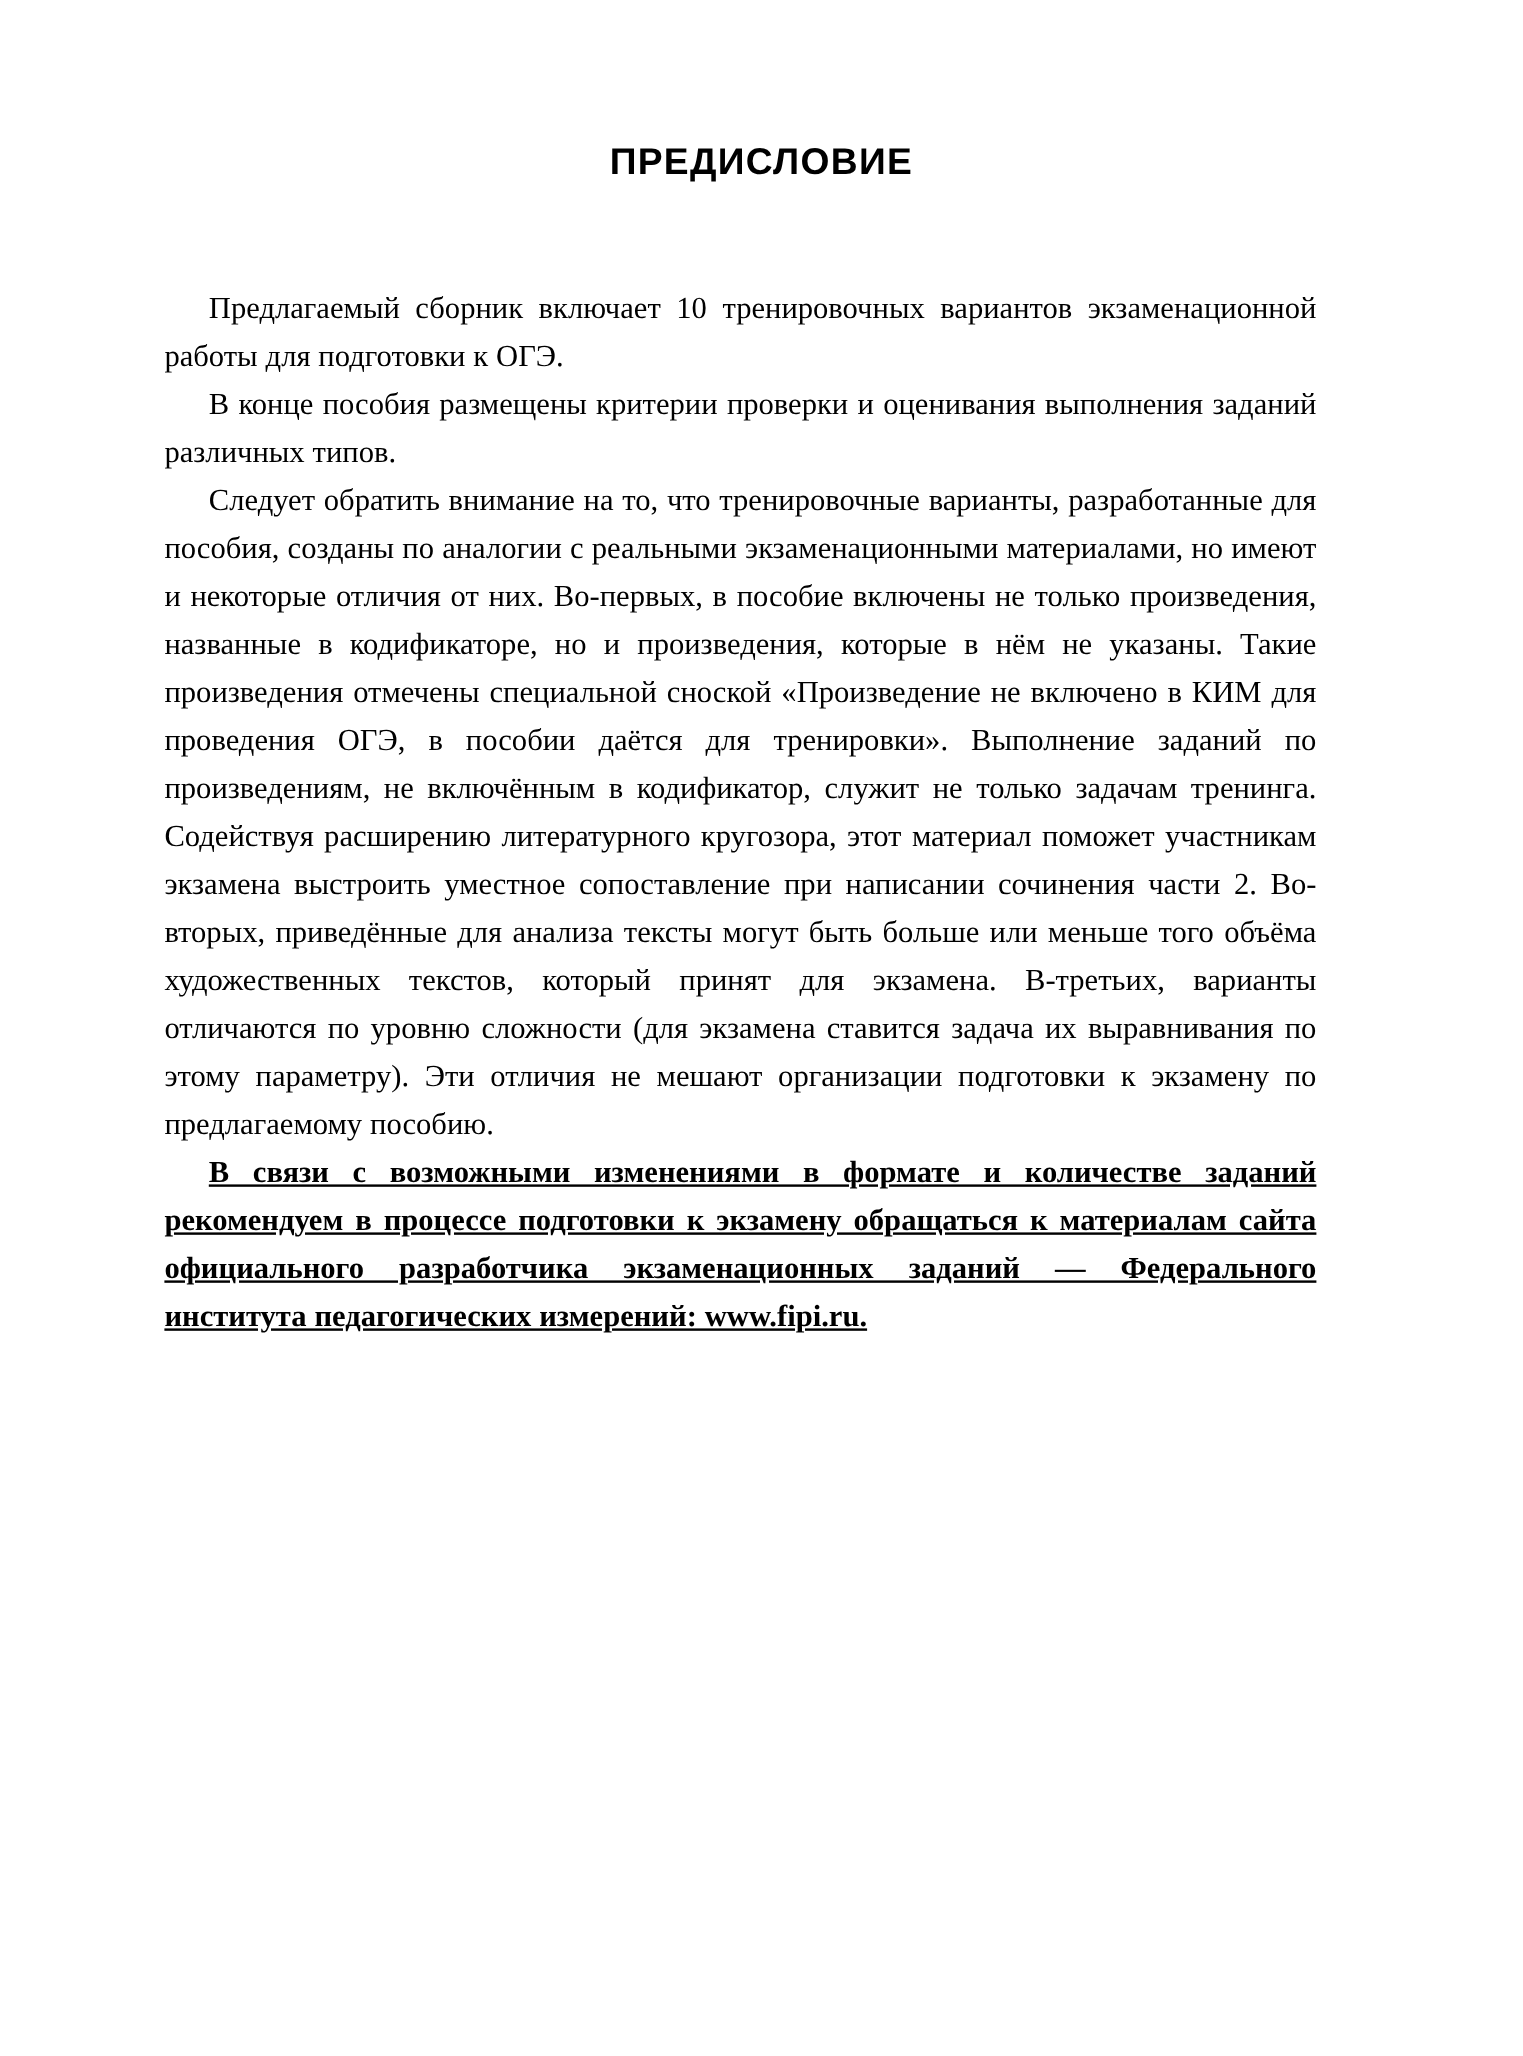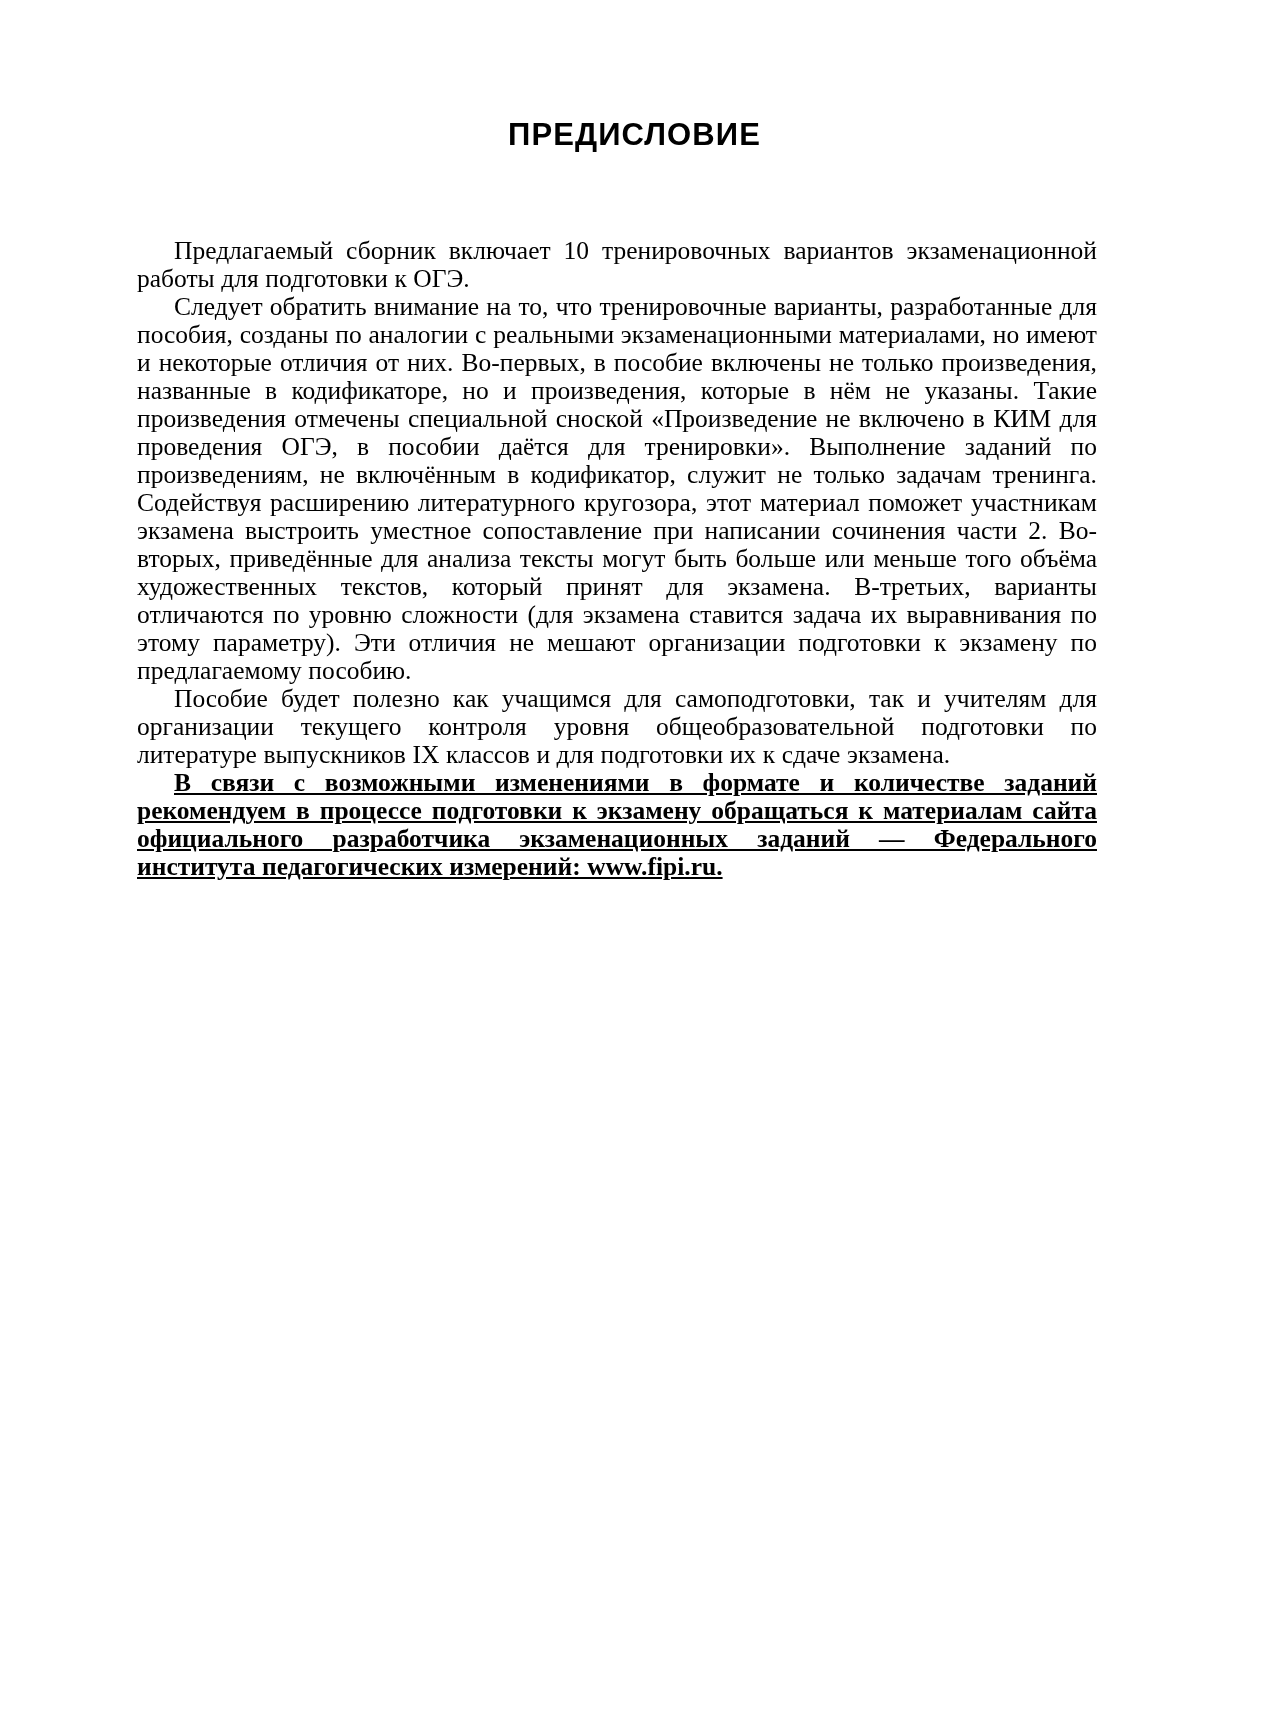--- a/index.html
+++ b/index.html
@@ -44,21 +44,21 @@
     top: 237px;
     width: 960px;
   }
 
   p.para {
     margin: 0;
     padding: 0;
     text-align: justify;
     text-justify: inter-word;
     font-size: 25.5px;
-    line-height: 28px;
+    line-height: 40px;
     text-indent: 37px;
     hyphens: manual;
     -webkit-hyphens: manual;
     word-spacing: 0.2px;
   }
 
   p.para.bold {
     font-weight: bold;
     text-indent: 37px;
     text-decoration: underline;
@@ -77,21 +77,21 @@
 
 <div class="page">
 
   <h1 class="page-title">ПРЕДИСЛОВИЕ</h1>
 
   <div class="body-block">
 
     <p class="para nojust">Предлагаемый сборник включает 10 тренировочных вариантов экзаменационной работы для подготовки к ОГЭ.</p>
 
 
+    <p class="para nojust">В конце пособия размещены критерии проверки и оценивания выполнения заданий различных типов.</p>
 
     <p class="para nojust">Следует обратить внимание на то, что тренировочные варианты, разработанные для пособия, созданы по аналогии с реальными экзаменационными материалами, но имеют и некоторые отличия от них. Во-первых, в пособие включены не только произведения, названные в кодификаторе, но и произведения, которые в нём не указаны. Такие произведения отмечены специальной сноской «Произведение не включено в КИМ для проведения ОГЭ, в пособии даётся для тренировки». Выполнение заданий по произведениям, не включённым в кодификатор, служит не только задачам тренинга. Содействуя расширению литературного кругозора, этот материал поможет участникам экзамена выстроить уместное сопоставление при написании сочинения части 2. Во-вторых, приведённые для анализа тексты могут быть больше или меньше того объёма художественных текстов, который принят для экзамена. В-третьих, варианты отличаются по уровню сложности (для экзамена ставится задача их выравнивания по этому параметру). Эти отличия не мешают организации подготовки к экзамену по предлагаемому пособию.</p>
 
-    <p class="para nojust">Пособие будет полезно как учащимся для самоподготовки, так и учителям для организации текущего контроля уровня общеобразовательной подготовки по литературе выпускников IX классов и для подготовки их к сдаче экзамена.</p>
 
     <p class="para bold nojust">В связи с возможными изменениями в формате и количестве заданий рекомендуем в процессе подготовки к экзамену обращаться к материалам сайта официального разработчика экзаменационных заданий — Федерального института педагогических измерений: www.fipi.ru.</p>
 
   </div>
 </div>
 
 </body></html>

